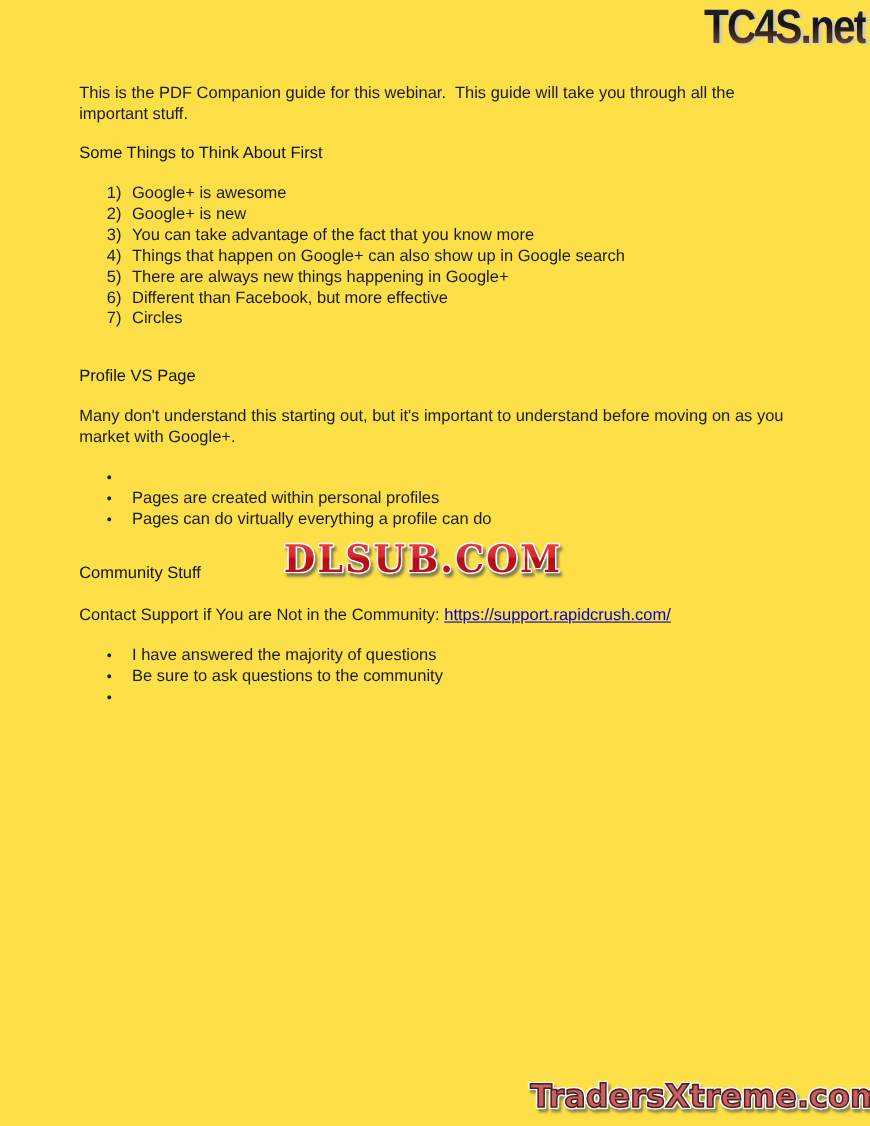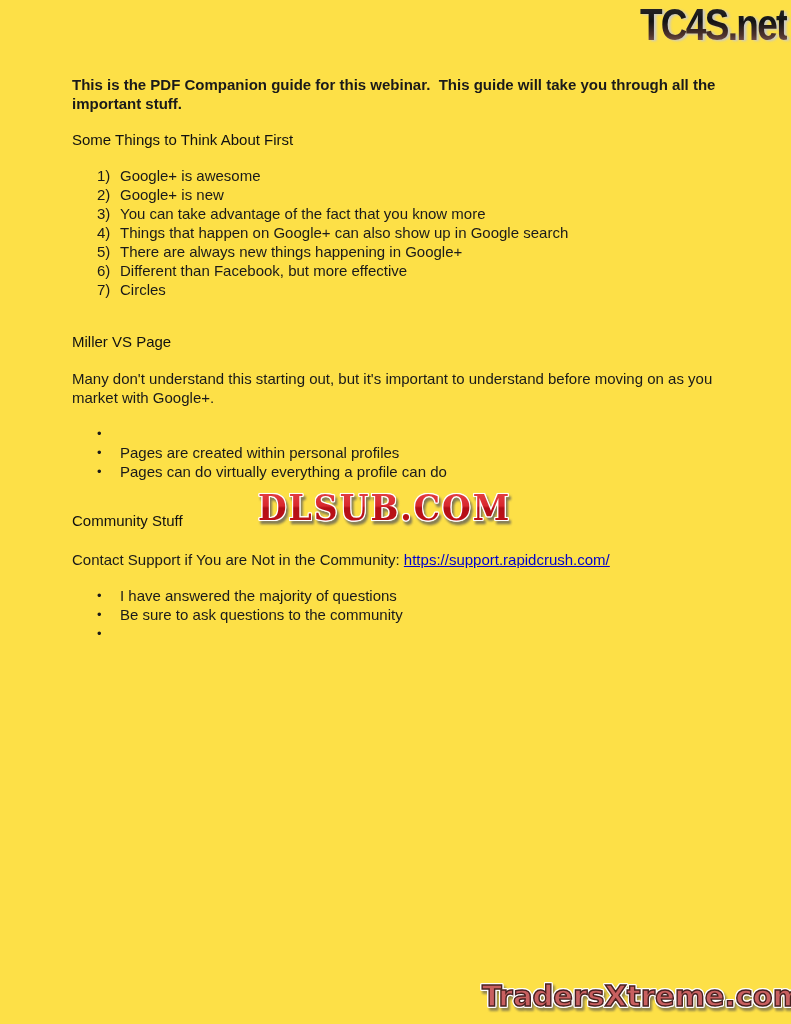--- a/index.html
+++ b/index.html
@@ -24,21 +24,21 @@
     background:linear-gradient(to bottom, #2b2b2b 0%, #141414 42%, #4d322c 72%, #a1756a 100%);
     -webkit-background-clip:text; background-clip:text;
     color:transparent;
     filter:drop-shadow(3px 1px 1px #c9c9c9);
     white-space:nowrap;
   }
 
   
   .content { position:absolute; left:72px; right:71px; top:75px; }
 
-  .intro { white-space:pre-wrap;font-weight:bold; }
+  .intro { white-space:pre-wrap; }
 
   h3.sec-heading { font-size:15px; line-height:19px; font-weight:normal; color:#111; }
   .h-things   { margin-top:17px; }
   .h-profile  { margin-top:33px; }
   .h-community{ margin-top:30px; position:relative; z-index:2; }
 
   .para { margin-top:18px; }
 
   ul.doc-list { list-style:none; margin:17px 0 0 25px; padding:0; }
   ul.doc-list li { display:flex; line-height:19px; }
@@ -119,21 +119,21 @@
       <li>
           <span class="marker">6)</span>
           <span>Different than Facebook, but more effective</span>
         </li>
       <li>
           <span class="marker">7)</span>
           <span>Circles</span>
         </li>
     </ul>
 
-    <h3 class="sec-heading h-profile">Miller VS Page</h3>
+    <h3 class="sec-heading h-profile">Profile VS Page</h3>
 
     <p class="para">Many don't understand this starting out, but it's important to understand before moving on as you market with Google+.</p>
 
     <ul class="doc-list bulleted">
       <li>
           <span class="marker">•</span>
         </li>
       <li>
           <span class="marker">•</span>
           <span>Pages are created within personal profiles</span>

